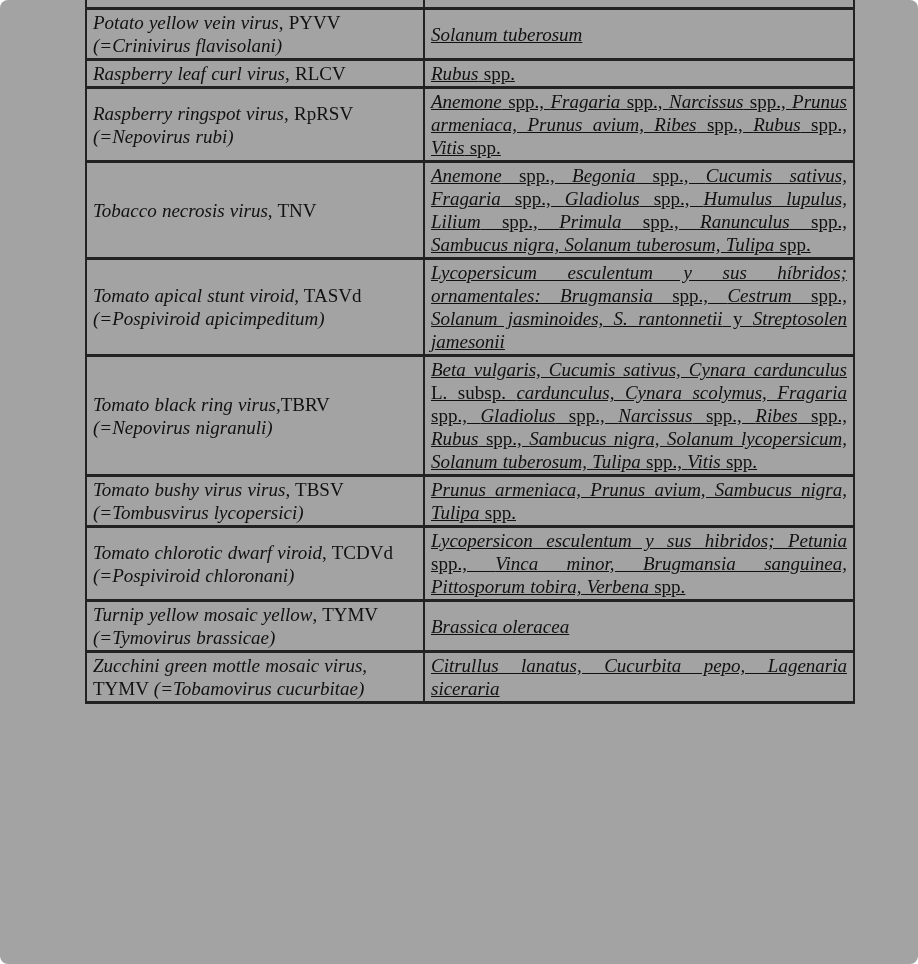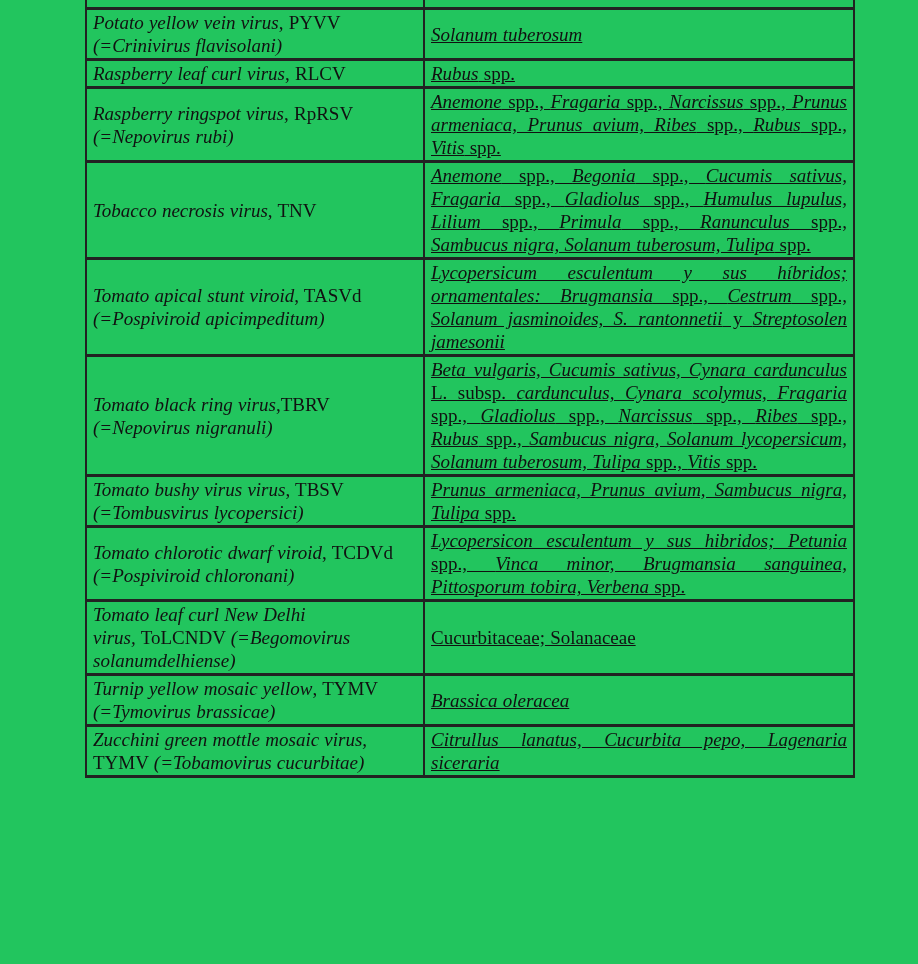--- a/index.html
+++ b/index.html
@@ -11,21 +11,22 @@
     width: 918px;
     height: 964px;
     overflow: hidden;
     font-family: "Liberation Serif", serif;
     color: #111111;
   }
   .page {
     position: relative;
     width: 918px;
     height: 964px;
-    background: #22c55e;
+    background: #a3a3a3;
+    border-radius: 8px;
   }
   table.vtable {
     position: absolute;
     left: 85px;
     top: 0;
     width: 768px;
     border-collapse: collapse;
     table-layout: fixed;
   }
   col.c1 { width: 338px; }
@@ -94,24 +95,20 @@
         </tr>
         <tr>
           <td class="virus-cell"><span class="it">Tomato bushy virus virus</span><span class="ro">, TBSV</span><br><span class="it">(=Tombusvirus lycopersici)</span></td>
           <td class="hosts-cell"><span class="it">Prunus armeniaca, Prunus avium, Sambucus nigra, Tulipa</span><span class="ro"> spp.</span></td>
         </tr>
         <tr>
           <td class="virus-cell"><span class="it">Tomato chlorotic dwarf viroid</span><span class="ro">, TCDVd</span><br><span class="it">(=Pospiviroid chloronani)</span></td>
           <td class="hosts-cell"><span class="it">Lycopersicon esculentum y sus hibridos; Petunia</span><span class="ro"> spp., </span><span class="it">Vinca minor, Brugmansia sanguinea, Pittosporum tobira, Verbena</span><span class="ro"> spp.</span></td>
         </tr>
         <tr>
-          <td class="virus-cell"><span class="it">Tomato leaf curl New Delhi</span><br><span class="it">virus,</span><span class="ro"> ToLCNDV </span><span class="it">(=Begomovirus</span><br><span class="it">solanumdelhiense)</span></td>
-          <td class="hosts-cell"><span class="ro">Cucurbitaceae; Solanaceae</span></td>
-        </tr>
-        <tr>
           <td class="virus-cell"><span class="it">Turnip yellow mosaic yellow</span><span class="ro">, TYMV</span><br><span class="it">(=Tymovirus brassicae)</span></td>
           <td class="hosts-cell"><span class="it">Brassica oleracea</span></td>
         </tr>
         <tr>
           <td class="virus-cell"><span class="it">Zucchini green mottle mosaic virus,</span><br><span class="ro">TYMV </span><span class="it">(=Tobamovirus cucurbitae)</span></td>
           <td class="hosts-cell"><span class="it">Citrullus lanatus, Cucurbita pepo, Lagenaria siceraria</span></td>
         </tr>
       </tbody>
   </table>
 </div>

